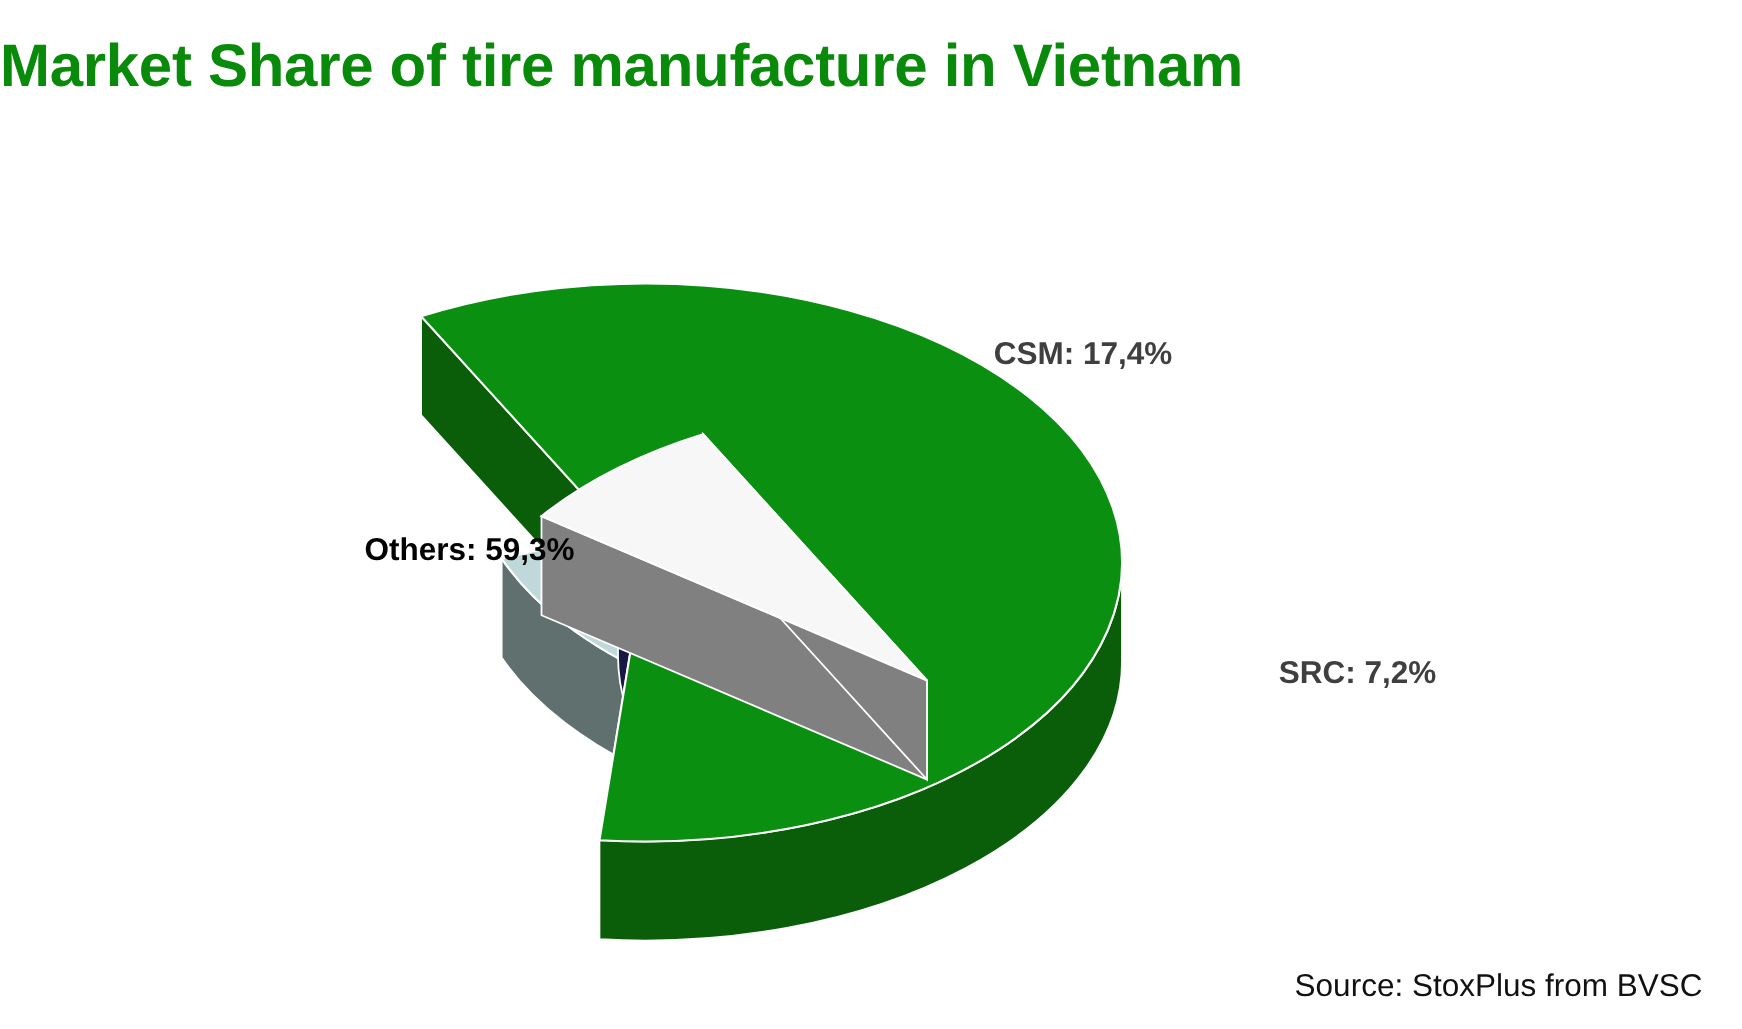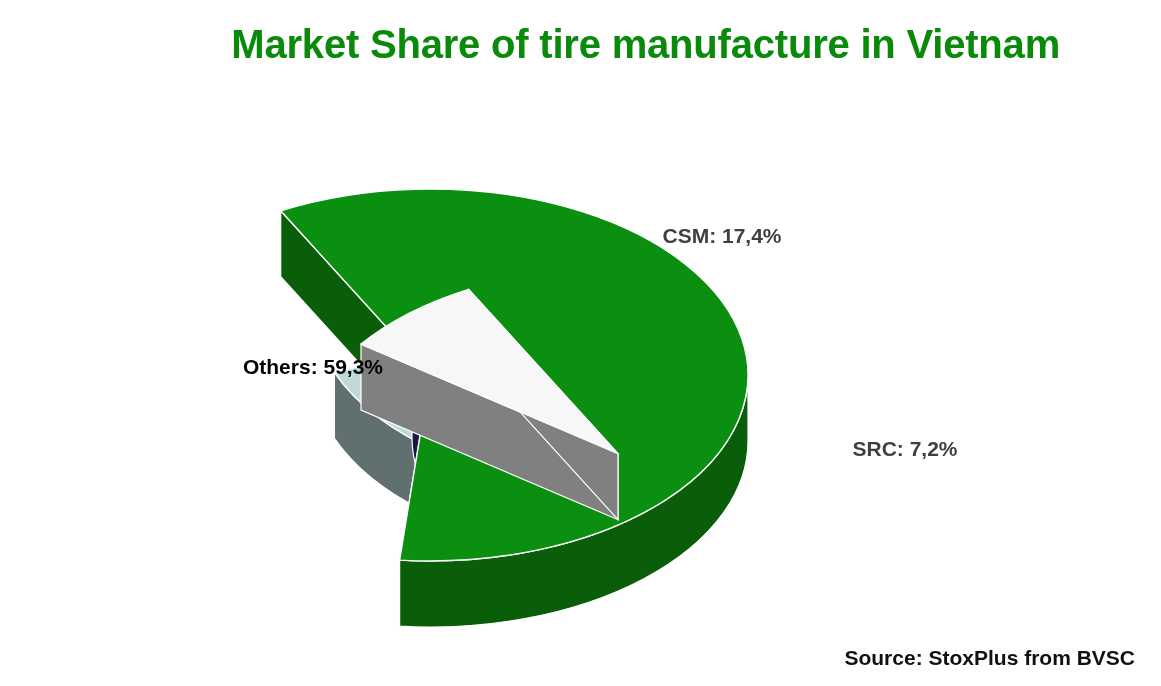--- a/index.html
+++ b/index.html
@@ -17,35 +17,35 @@
   #chart-root {
     position: absolute;
     inset: 0;
     background: #ffffff;
   }
   .chart-title {
     position: absolute;
     left: 0;
     top: 22px;
     width: 1060px;
-    text-align: right;
+    text-align: left;
     font-family: "Liberation Sans", sans-serif;
     font-weight: bold;
     font-size: 40px;
     letter-spacing: -0.2px;
     color: #0a8a0a;
     white-space: nowrap;
   }
   .source-note {
     position: absolute;
     right: 26px;
     bottom: 16px;
     font-family: "Liberation Sans", sans-serif;
     font-size: 21px;
-    font-weight: bold;
+    font-weight: normal;
     color: #111111;
     white-space: nowrap;
   }
   svg.pie-svg {
     position: absolute;
     left: 0;
     top: 0;
     width: 1161px;
     height: 686px;
     display: block;

